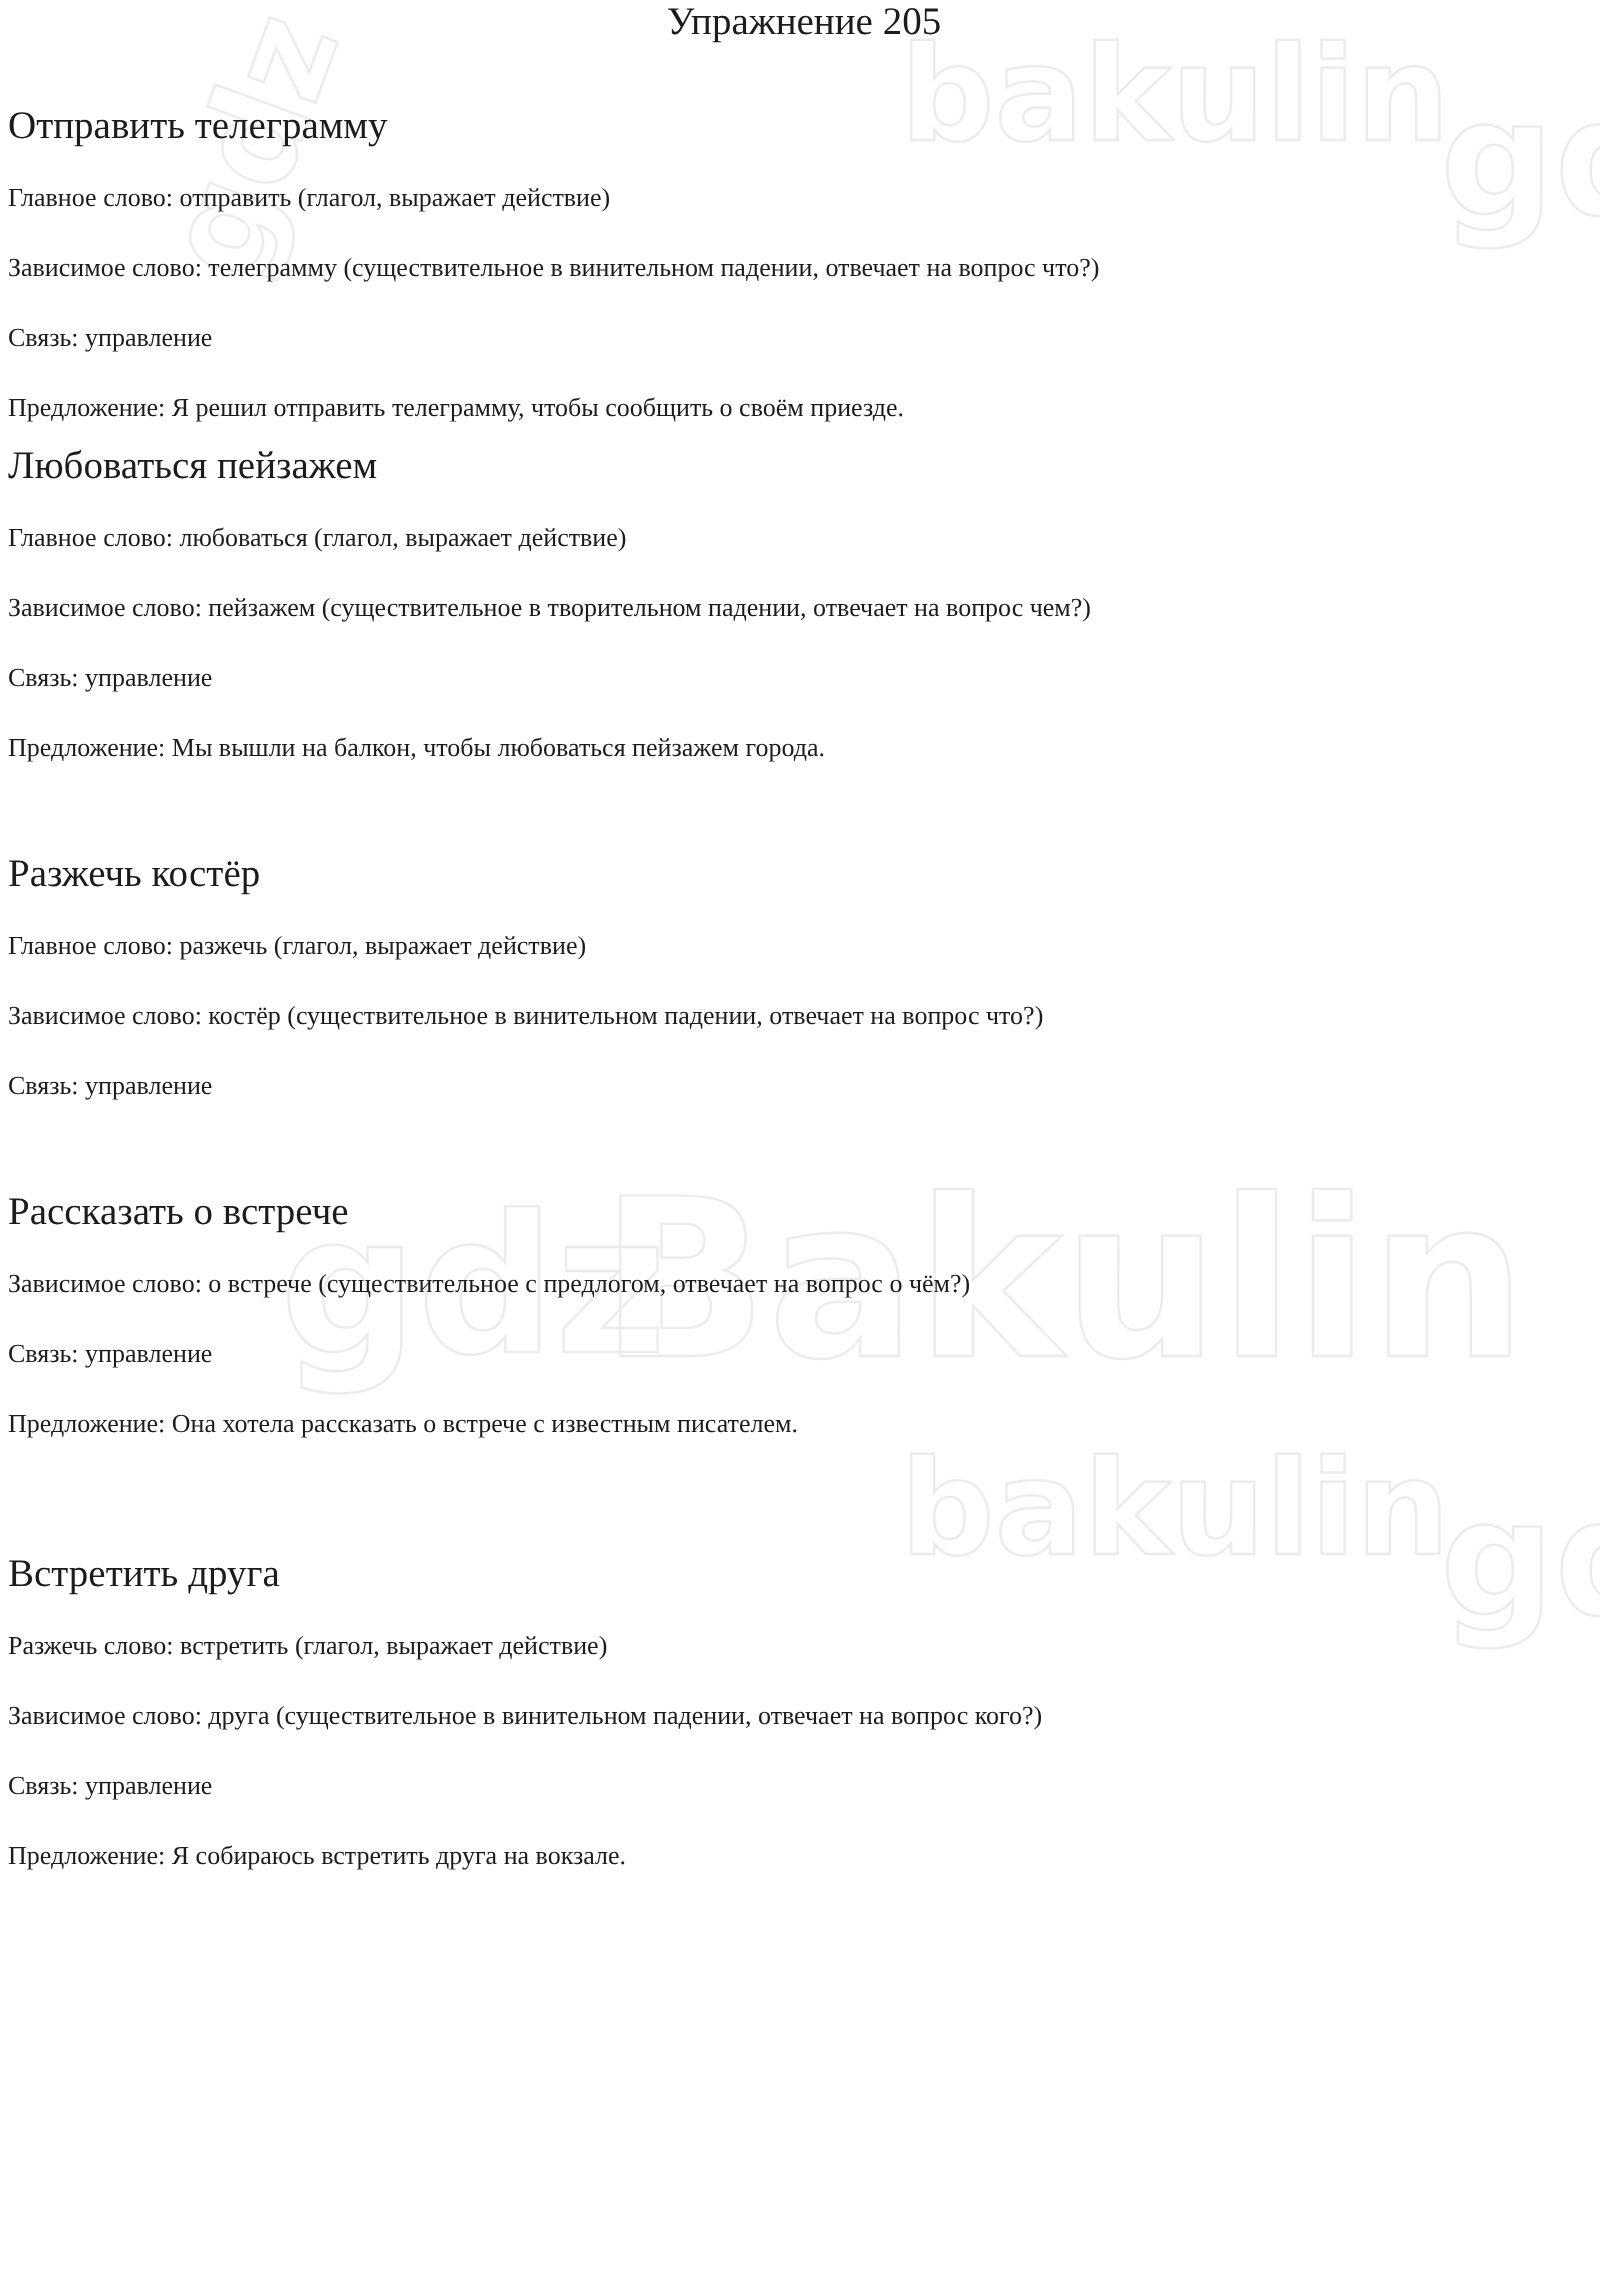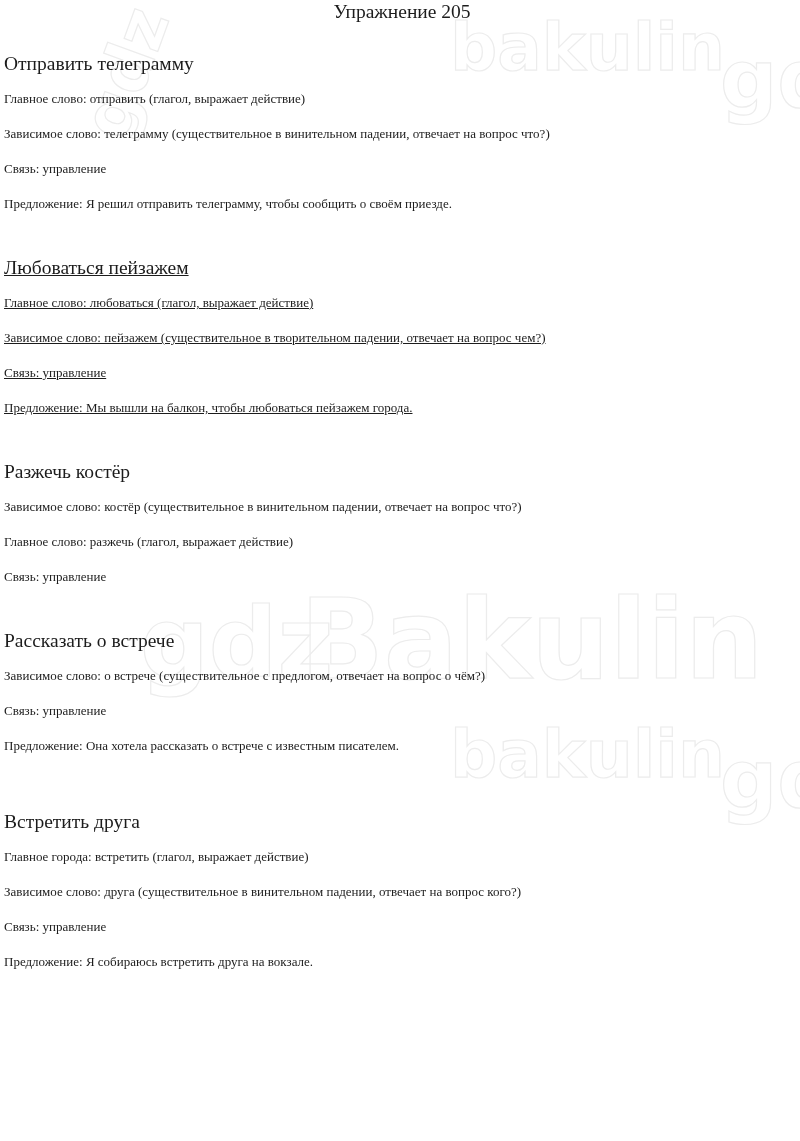--- a/index.html
+++ b/index.html
@@ -34,42 +34,42 @@
   <div class="title">Упражнение 205</div>
 
   <div class="section" style="margin-top:25px;">
     <div class="sec-title">Отправить телеграмму</div>
     <div class="line">Главное слово: отправить (глагол, выражает действие)</div>
     <div class="line">Зависимое слово: телеграмму (существительное в винительном падении, отвечает на вопрос что?)</div>
     <div class="line">Связь: управление</div>
     <div class="line">Предложение: Я решил отправить телеграмму, чтобы сообщить о своём приезде.</div>
   </div>
 
-  <div class="section" style="margin-top:34px;text-decoration:underline;">
+  <div class="section" style="">
     <div class="sec-title">Любоваться пейзажем</div>
     <div class="line">Главное слово: любоваться (глагол, выражает действие)</div>
     <div class="line">Зависимое слово: пейзажем (существительное в творительном падении, отвечает на вопрос чем?)</div>
     <div class="line">Связь: управление</div>
     <div class="line">Предложение: Мы вышли на балкон, чтобы любоваться пейзажем города.</div>
   </div>
 
   <div class="section" style="margin-top:34px;">
     <div class="sec-title">Разжечь костёр</div>
+    <div class="line">Главное слово: разжечь (глагол, выражает действие)</div>
     <div class="line">Зависимое слово: костёр (существительное в винительном падении, отвечает на вопрос что?)</div>
-    <div class="line">Главное слово: разжечь (глагол, выражает действие)</div>
     <div class="line">Связь: управление</div>
   </div>
 
   <div class="section" style="margin-top:34px;">
     <div class="sec-title">Рассказать о встрече</div>
     <div class="line">Зависимое слово: о встрече (существительное с предлогом, отвечает на вопрос о чём?)</div>
     <div class="line">Связь: управление</div>
     <div class="line">Предложение: Она хотела рассказать о встрече с известным писателем.</div>
   </div>
 
   <div class="section" style="margin-top:46px;">
     <div class="sec-title">Встретить друга</div>
-    <div class="line">Главное города: встретить (глагол, выражает действие)</div>
+    <div class="line">Разжечь слово: встретить (глагол, выражает действие)</div>
     <div class="line">Зависимое слово: друга (существительное в винительном падении, отвечает на вопрос кого?)</div>
     <div class="line">Связь: управление</div>
     <div class="line">Предложение: Я собираюсь встретить друга на вокзале.</div>
   </div>
 </div>
 
 </body></html>

